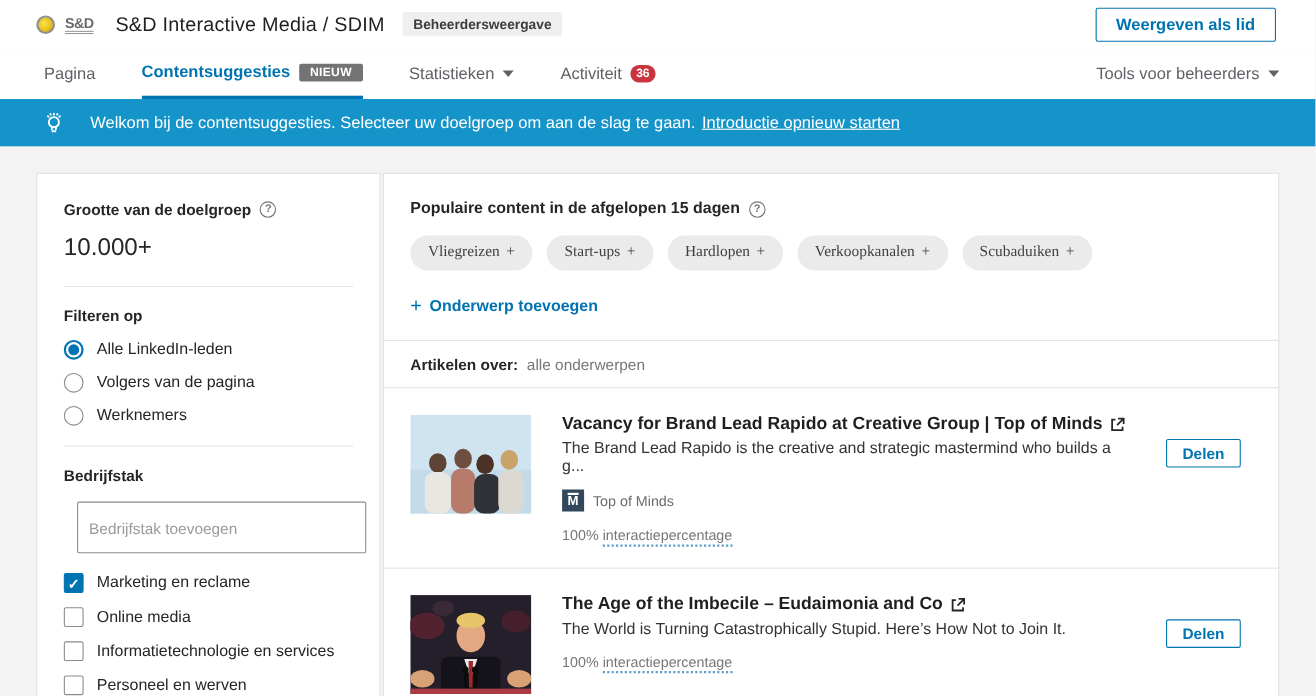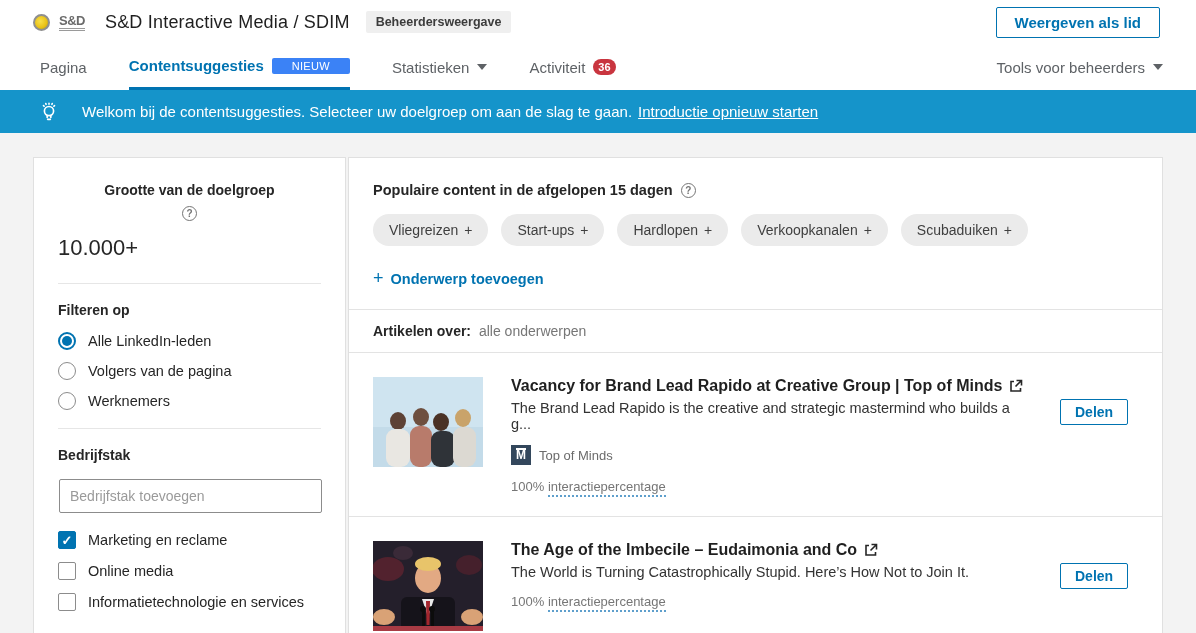--- a/index.html
+++ b/index.html
@@ -19,22 +19,22 @@
     font-weight:700; padding:4px 10px; border-radius:2px; }
   .view-as-btn { margin-left:auto; margin-right:16px; background:#fff; border:1.5px solid #0073b1;
     color:#0073b1; font-size:15px; font-weight:600; padding:6px 18px; border-radius:2px; cursor:pointer;
     font-family:"Liberation Sans", sans-serif; }
 
   
   .navbar { height:46px; background:#fff; display:flex; align-items:stretch; padding:0 33px 0 40px; }
   .tab { display:flex; align-items:center; gap:8px; margin-right:42px; font-size:15px;
     color:#5e6266; cursor:pointer; position:relative; }
   .tab.active { color:#0073b1; font-weight:700; border-bottom:3px solid #0073b1; }
-  .tab-new-badge { background:#3b82f6; color:#fff; font-size:11px; font-weight:400;
-    padding:2px 20px; border-radius:2px; letter-spacing:0.3px; }
+  .tab-new-badge { background:#737373; color:#fff; font-size:11px; font-weight:700;
+    padding:2px 10px; border-radius:2px; letter-spacing:0.3px; }
   .tab-count-badge { background:#c9353f; color:#fff; font-size:11px; font-weight:700;
     min-width:22px; height:16px; border-radius:9px; display:flex; align-items:center;
     justify-content:center; padding:0 5px; }
   .caret { width:0; height:0; border-left:5px solid transparent; border-right:5px solid transparent;
     border-top:6px solid #5e6266; display:inline-block; }
   .tools-menu { margin-left:auto; display:flex; align-items:center; gap:8px; font-size:15px;
     color:#5e6266; cursor:pointer; }
 
   
   .banner { height:43px; background:#1594ca; display:flex; align-items:center; padding:0 38px;
@@ -42,51 +42,51 @@
   .banner .bulb { margin-right:22px; display:flex; }
   .banner-link { color:#fff; text-decoration:underline; margin-left:6px; cursor:pointer; }
 
   
   .content { padding:24px 33px 0; display:flex; gap:2px; align-items:flex-start; }
   .card { background:#fff; border:1px solid #e0e0e0; }
   .sidebar-card { width:313px; padding:24px; height:560px; }
   .main-card { flex:1; padding:24px 0; height:560px; }
 
   
-  .sb-row { display:flex; align-items:center; gap:8px;flex-direction:column; }
+  .sb-row { display:flex; align-items:center; gap:8px; }
   .sb-label { font-size:14px; font-weight:700; }
   .help-icon { width:15px; height:15px; border:1px solid #757575; border-radius:50%; color:#757575;
     font-size:10px; font-weight:700; display:inline-flex; align-items:center; justify-content:center; }
   .sb-value { font-size:22px; margin:14px 0 22px; }
   .divider { border:none; border-top:1px solid #e6e6e6; margin:18px 0; }
   .sb-title { font-size:14px; font-weight:700; margin-bottom:14px; }
   .choice-row { display:flex; align-items:center; gap:12px; margin-bottom:12px; cursor:pointer; font-size:14.5px; }
   .radio { width:18px; height:18px; border-radius:50%; border:1px solid #8c8c8c; flex:0 0 18px;
     display:flex; align-items:center; justify-content:center; background:#fff; }
   .radio.on { border:2px solid #0073b1; }
   .radio .dot { display:none; width:10px; height:10px; border-radius:50%; background:#0073b1; }
   .radio.on .dot { display:block; }
-  .industry-input { width:100%; height:34px; border:1px solid #8c8c8c; border-radius:2px;
-    font-size:14px; padding:0 10px; color:#262626; margin:2px 1px 18px;
+  .industry-input { width:100%; height:47px; border:1px solid #8c8c8c; border-radius:2px;
+    font-size:14px; padding:0 10px; color:#262626; margin:2px 12px 18px;
     font-family:"Liberation Sans", sans-serif; }
   .industry-input::placeholder { color:#9a9a9a; }
   .checkbox { width:18px; height:18px; border:1px solid #8c8c8c; border-radius:2px; flex:0 0 18px;
     background:#fff; display:flex; align-items:center; justify-content:center; }
   .checkbox .glyph { display:none; color:#fff; font-size:13px; font-weight:700; }
   .checkbox.on { background:#0073b1; border-color:#0073b1; }
   .checkbox.on .glyph { display:block; }
   .cb-row { margin-bottom:13px; }
 
   
   .pad { padding-left:24px; padding-right:24px; }
   .m-head { display:flex; align-items:center; gap:8px; margin-bottom:16px; }
   .m-title { font-size:14.5px; font-weight:700; }
   .topics { display:flex; gap:13px; margin-bottom:22px; }
   .topic-pill { background:#ebebeb; color:#3f3f3f; font-size:14px; padding:8px 16px;
-    border-radius:16px; cursor:pointer; white-space:nowrap; }
+    border-radius:16px; cursor:pointer; white-space:nowrap;font-family:Liberation Serif, serif; }
   .pill-plus { margin-left:6px; font-weight:400; }
   .add-topic { color:#0073b1; font-size:14.5px; font-weight:600; display:flex; align-items:center;
     gap:7px; margin-bottom:20px; cursor:pointer; }
   .add-topic .plus { font-size:18px; font-weight:400; }
   .full-divider { border:none; border-top:1px solid #e3e3e3; margin:0; }
   .articles-filter { padding:13px 24px; font-size:14px; }
   .articles-filter .lbl { font-weight:700; }
   .articles-filter .val { color:#767676; margin-left:4px; }
 
   .article { display:flex; gap:28px; padding:24px 24px 22px; }
@@ -196,20 +196,24 @@
       <span>Marketing en reclame</span>
     </div>
     <div class="choice-row cb-row">
       <span class="checkbox"></span>
       <span>Online media</span>
     </div>
     <div class="choice-row cb-row">
       <span class="checkbox"></span>
       <span>Informatietechnologie en services</span>
     </div>
+    <div class="choice-row cb-row">
+      <span class="checkbox"></span>
+      <span>Personeel en werven</span>
+    </div>
     
   </div>
 
   <div class="card main-card">
     <div class="m-head pad">
       <span class="m-title">Populaire content in de afgelopen 15 dagen</span>
       <span class="help-icon">?</span>
     </div>
     <div class="topics pad">
       <span class="topic-pill"><span>Vliegreizen</span><span class="pill-plus">+</span></span>

